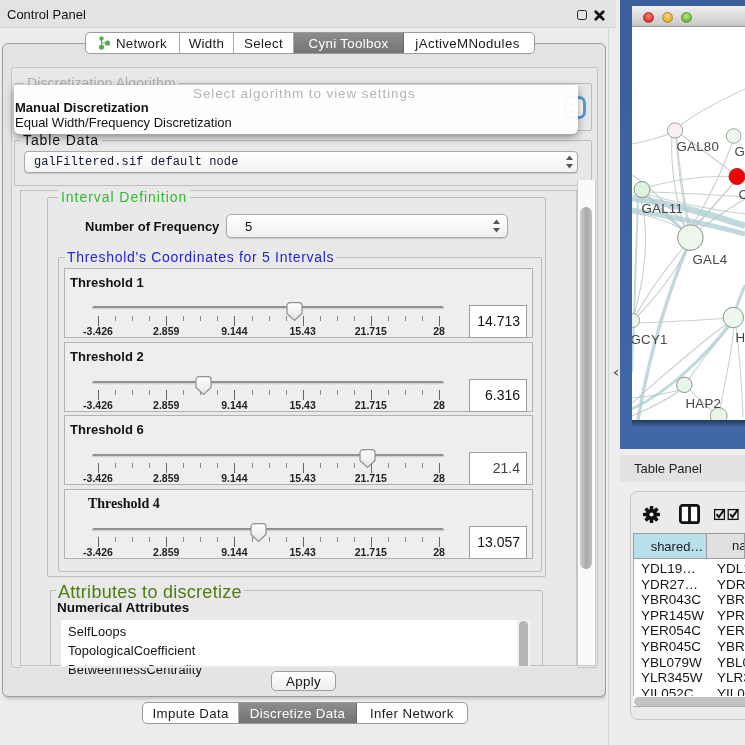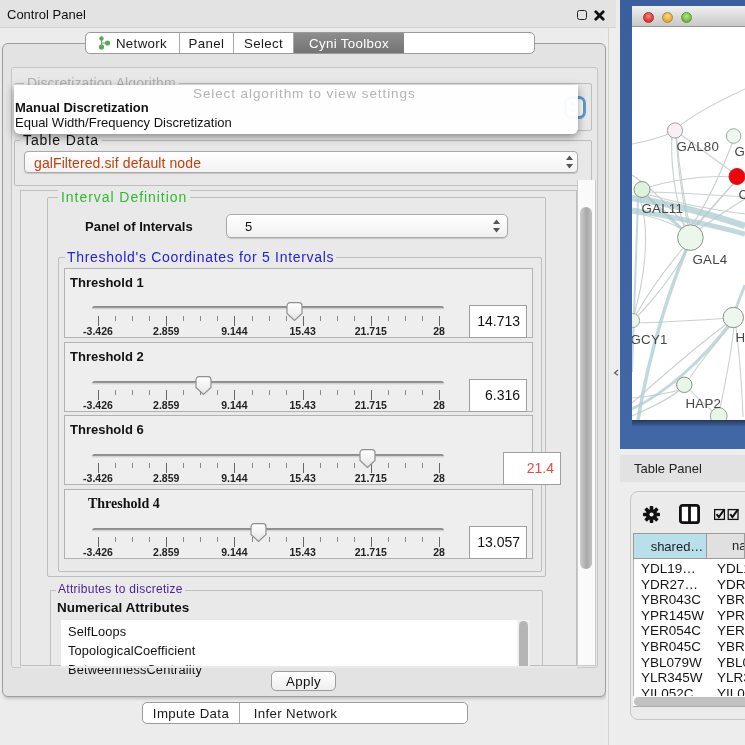--- a/index.html
+++ b/index.html
@@ -25,51 +25,52 @@
 
 <div class="abs" style="left:2px;top:43px;width:604px;height:654px;background:#e3e3e3;border:1px solid #9e9e9e;border-radius:6px;box-shadow:1px 2px 3px rgba(0,0,0,0.18);"></div>
 
 <div class="seg abs" style="left:85px;top:32px;width:450px;height:22px;font-size:13px;">
   <div style="width:94px;"><svg width="13" height="14" viewBox="0 0 13 14" style="margin-right:5px;">
         <circle cx="3.5" cy="2.5" r="2.2" fill="#4db04d"></circle>
         <circle cx="3.5" cy="11" r="2.6" fill="#4db04d"></circle>
         <circle cx="9.5" cy="7" r="2.6" fill="#4db04d"></circle>
         <path d="M3.5 3 V11 M3.5 7 H9.5" stroke="#8a8a8a" stroke-width="1"></path>
       </svg>Network</div>
-  <div style="width:54px;">Panel</div>
+  <div style="width:54px;">Width</div>
   <div style="width:60px;">Select</div>
   <div class="sel" style="width:110px;">Cyni Toolbox</div>
+  <div style="width:127px;">jActiveMNodules</div>
 </div>
 
 <div class="abs" style="left:11px;top:67px;width:587px;height:601px;background:#e8e8e8;border:1px solid #c6c6c6;border-radius:3px;"></div>
 
 <div class="abs" style="left:14px;top:83px;width:578px;height:48px;border:1px solid #bdbdbd;border-radius:2px;"></div>
 <div class="abs" style="left:24px;top:76px;font-size:14px;letter-spacing:0.1px;color:#b0b0b0;background:#e8e8e8;padding:0 3px;margin-top:-1px;">Discretization Algorithm</div>
 
 <div class="abs" style="left:564px;top:96px;width:22px;height:23px;border-radius:7px;border:3px solid #5b9bd6;background:#fff;"></div>
 <svg class="abs" style="left:569px;top:101px;" width="8" height="13" viewBox="0 0 8 13">
     <path d="M4 0.5 L7 4.5 H1 Z" fill="#777"></path>
     <path d="M4 12.5 L1 8.5 H7 Z" fill="#777"></path>
   </svg>
 
 <div class="abs" style="left:14px;top:140px;width:578px;height:46px;border:1px solid #bdbdbd;border-radius:2px;"></div>
 <div class="abs" style="left:20px;top:133px;font-size:14px;letter-spacing:0.9px;color:#111;background:#e8e8e8;padding:0 3px;margin-top:-1px;">Table Data</div>
 <div class="abs" style="left:24px;top:151px;width:554px;height:22px;background:linear-gradient(#ffffff,#f2f2f2);border:1px solid #a9a9a9;border-radius:4px;box-shadow:0 1px 1px rgba(0,0,0,0.15);"></div>
-<div class="abs" style="left:34px;top:155px;font-size:14px;letter-spacing:0.1px;color:#c2410c;">galFiltered.sif default node</div>
+<div class="abs" style="left:34px;top:155px;font-size:12px;letter-spacing:0.1px;color:#0f172a;font-family:Liberation Mono, monospace;">galFiltered.sif default node</div>
 <svg class="abs" style="left:565px;top:155px;" width="9" height="14" viewBox="0 0 9 14">
     <path d="M4.5 0.5 L8 5 H1 Z" fill="#555"></path>
     <path d="M4.5 13.5 L1 9 H8 Z" fill="#555"></path>
   </svg>
 
 <div class="abs" style="left:20px;top:190px;width:557px;height:476px;background:#e9e9e9;border:1px solid #c0c0c0;"></div>
 
 <div class="abs" style="left:47px;top:197px;width:499px;height:380px;border:1px solid #bdbdbd;border-radius:2px;"></div>
 <div class="abs" style="left:58px;top:190px;font-size:14px;letter-spacing:0.95px;color:#2fbb2f;background:#e9e9e9;padding:0 3px;margin-top:-1px;">Interval Definition</div>
 
-<div class="abs" style="left:85px;top:219px;font-size:13px;font-weight:bold;color:#111;">Panel of Intervals</div>
+<div class="abs" style="left:85px;top:219px;font-size:13px;font-weight:bold;color:#111;">Number of Frequency</div>
 <div class="abs" style="left:226px;top:214px;width:282px;height:24px;background:linear-gradient(#ffffff,#f0f0f0);border:1px solid #a9a9a9;border-radius:5px;box-shadow:0 1px 1px rgba(0,0,0,0.15);"></div>
 <div class="abs" style="left:245px;top:219px;font-size:13px;color:#111;">5</div>
 <svg class="abs" style="left:492px;top:219px;" width="9" height="14" viewBox="0 0 9 14">
     <path d="M4.5 0.5 L8 5 H1 Z" fill="#555"></path>
     <path d="M4.5 13.5 L1 9 H8 Z" fill="#555"></path>
   </svg>
 
 <div class="abs" style="left:58px;top:257px;width:484px;height:315px;border:1px solid #bdbdbd;border-radius:2px;"></div>
 <div class="abs" style="left:65px;top:250px;font-size:14px;letter-spacing:0.7px;color:#2222dd;background:#e9e9e9;padding:0 2px;margin-top:-1px;">Threshold's Coordinates for 5 Intervals</div>
 
@@ -190,21 +191,21 @@
   <svg class="abs" style="left:293.9px;top:33px;" width="17" height="20" viewBox="0 0 17 20">
       <defs>
         <linearGradient id="thg415" x1="0" y1="0" x2="0" y2="1">
           <stop offset="0" stop-color="#ffffff"></stop>
           <stop offset="0.5" stop-color="#f2f2f2"></stop>
           <stop offset="1" stop-color="#e3e3e3"></stop>
         </linearGradient>
       </defs>
       <path d="M4 0.7 H13 A3 3 0 0 1 16 3.7 V11.5 L8.5 18.5 L1 11.5 V3.7 A3 3 0 0 1 4 0.7 Z" fill="url(#thg415)" stroke="#8f8f8f" stroke-width="1.2"></path>
     </svg>
-  <div class="abs" style="left:404px;top:36px;width:58px;height:33px;background:#ffffff;border:1px solid #9f9f9f;font-size:14px;color:#ef4444;text-align:right;line-height:31px;padding-right:6px;margin-left:34px;">21.4</div>
+  <div class="abs" style="left:404px;top:36px;width:58px;height:33px;background:#ffffff;border:1px solid #9f9f9f;font-size:14px;color:#404040;text-align:right;line-height:31px;padding-right:6px;">21.4</div>
 </div>
 <div class="abs" style="left:64px;top:489px;width:469px;height:70px;background:#eeeeee;border:1px solid #b2b2b2;">
   <div class="abs" style="left:23px;top:6px;font-size:14px;font-weight:bold;color:#111;font-family:Liberation Serif, serif;">Threshold 4</div>
   <div class="abs" style="left:27px;top:37.5px;width:352px;height:5px;border-radius:2.5px;background:linear-gradient(#8d8d8d 0%,#8d8d8d 28%,#cfcfcf 45%,#e8e8e8 75%,#f7f7f7 100%);"></div>
   <div class="abs" style="left:33.0px;top:47px;width:1px;height:10px;background:#666;"></div>
   <div class="abs" style="left:11.0px;top:56px;width:44px;text-align:center;font-size:10.5px;font-weight:bold;color:#222;">-3.426</div>
   <div class="abs" style="left:101.2px;top:47px;width:1px;height:10px;background:#666;"></div>
   <div class="abs" style="left:79.2px;top:56px;width:44px;text-align:center;font-size:10.5px;font-weight:bold;color:#222;">2.859</div>
   <div class="abs" style="left:169.4px;top:47px;width:1px;height:10px;background:#666;"></div>
   <div class="abs" style="left:147.4px;top:56px;width:44px;text-align:center;font-size:10.5px;font-weight:bold;color:#222;">9.144</div>
@@ -236,36 +237,37 @@
           <stop offset="0.5" stop-color="#f2f2f2"></stop>
           <stop offset="1" stop-color="#e3e3e3"></stop>
         </linearGradient>
       </defs>
       <path d="M4 0.7 H13 A3 3 0 0 1 16 3.7 V11.5 L8.5 18.5 L1 11.5 V3.7 A3 3 0 0 1 4 0.7 Z" fill="url(#thg489)" stroke="#8f8f8f" stroke-width="1.2"></path>
     </svg>
   <div class="abs" style="left:404px;top:36px;width:58px;height:33px;background:#ffffff;border:1px solid #9f9f9f;font-size:14px;color:#111;text-align:right;line-height:31px;padding-right:6px;">13.057</div>
 </div>
 
 <div class="abs" style="left:50px;top:590px;width:493px;height:76px;border:1px solid #bdbdbd;border-top-right-radius:2px;"></div>
-<div class="abs" style="left:56px;top:583px;font-size:12px;letter-spacing:0.28px;color:#4c1d95;background:#e9e9e9;padding:0 2px;margin-top:-1px;">Attributes to discretize</div>
+<div class="abs" style="left:56px;top:583px;font-size:18px;letter-spacing:0.28px;color:#4d7c0f;background:#e9e9e9;padding:0 2px;margin-top:-1px;">Attributes to discretize</div>
 <div class="abs" style="left:57px;top:600px;font-size:13.5px;font-weight:bold;color:#111;">Numerical Attributes</div>
 <div class="abs" style="left:61px;top:620px;width:456px;height:46px;background:#ffffff;"></div>
 <div class="abs" style="left:517px;top:620px;width:13px;height:46px;background:#f1f1f1;"></div>
 <div class="abs" style="left:68px;top:622px;font-size:12.8px;letter-spacing:0.15px;color:#111;line-height:19px;">SelfLoops<br>TopologicalCoefficient<br>BetweennessCentrality</div>
 <div class="abs" style="left:519px;top:621px;width:9px;height:45px;border-radius:5px 5px 0 0;background:#b5b5b5;"></div>
 
 <div class="abs" style="left:21px;top:666px;width:556px;height:2px;background:#e9e9e9;"></div>
 
 <div class="abs" style="left:577px;top:180px;width:19px;height:486px;background:#fafafa;border:1px solid #c9c9c9;border-top:none;"></div>
 <div class="abs" style="left:580px;top:207px;width:12px;height:362px;border-radius:6px;background:linear-gradient(90deg,#cdcdcd,#a9a9a9 55%,#c2c2c2);"></div>
 
 <div class="abs" style="left:271px;top:671px;width:65px;height:20px;background:linear-gradient(#ffffff,#eeeeee);border:1px solid #9d9d9d;border-radius:5px;font-size:13.3px;letter-spacing:0.3px;color:#111;display:flex;align-items:center;justify-content:center;">Apply</div>
 
 <div class="seg abs" style="left:142px;top:702px;width:326px;height:22px;font-size:13px;">
   <div style="width:97px;">Impute Data</div>
+  <div class="sel" style="width:118px;">Discretize Data</div>
   <div style="width:111px;">Infer Network</div>
 </div>
 
 <div class="abs" style="left:14px;top:85px;width:564px;height:49px;background:rgba(255,255,255,0.96);border-radius:0 0 6px 6px;box-shadow:0 3px 8px rgba(0,0,0,0.42);"></div>
 <div class="abs" style="left:193px;top:86px;width:260px;font-size:13.5px;letter-spacing:0.9px;color:#b4b4b4;">Select algorithm to view settings</div>
 <div class="abs" style="left:15px;top:100px;font-size:13px;font-weight:bold;color:#111;">Manual Discretization</div>
 <div class="abs" style="left:15px;top:115px;font-size:13px;color:#111;">Equal Width/Frequency Discretization</div>
 
 <div class="abs" style="left:606px;top:28px;width:14px;height:717px;background:#ededed;"></div>
 <div class="abs" style="left:608px;top:28px;width:1px;height:717px;background:#d6d6d6;"></div>

